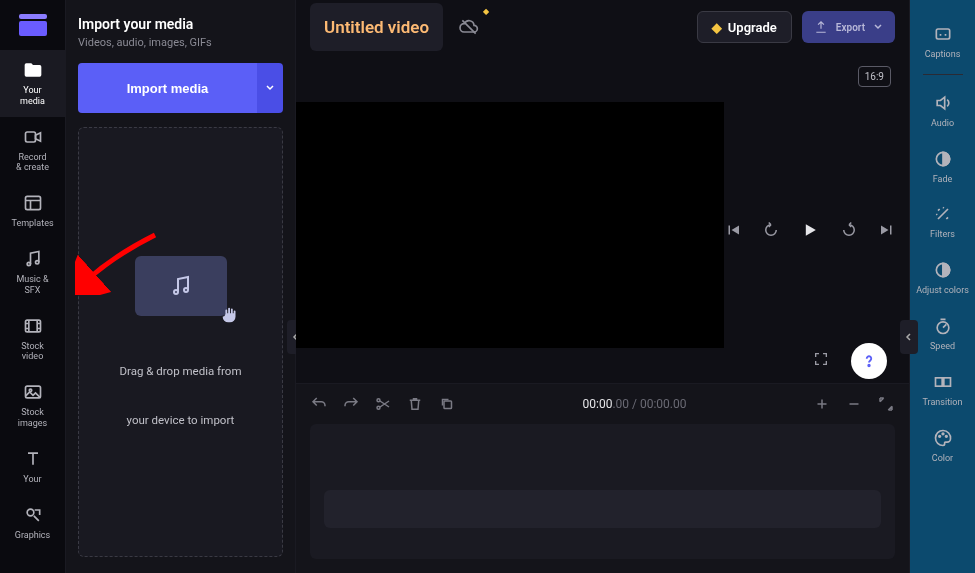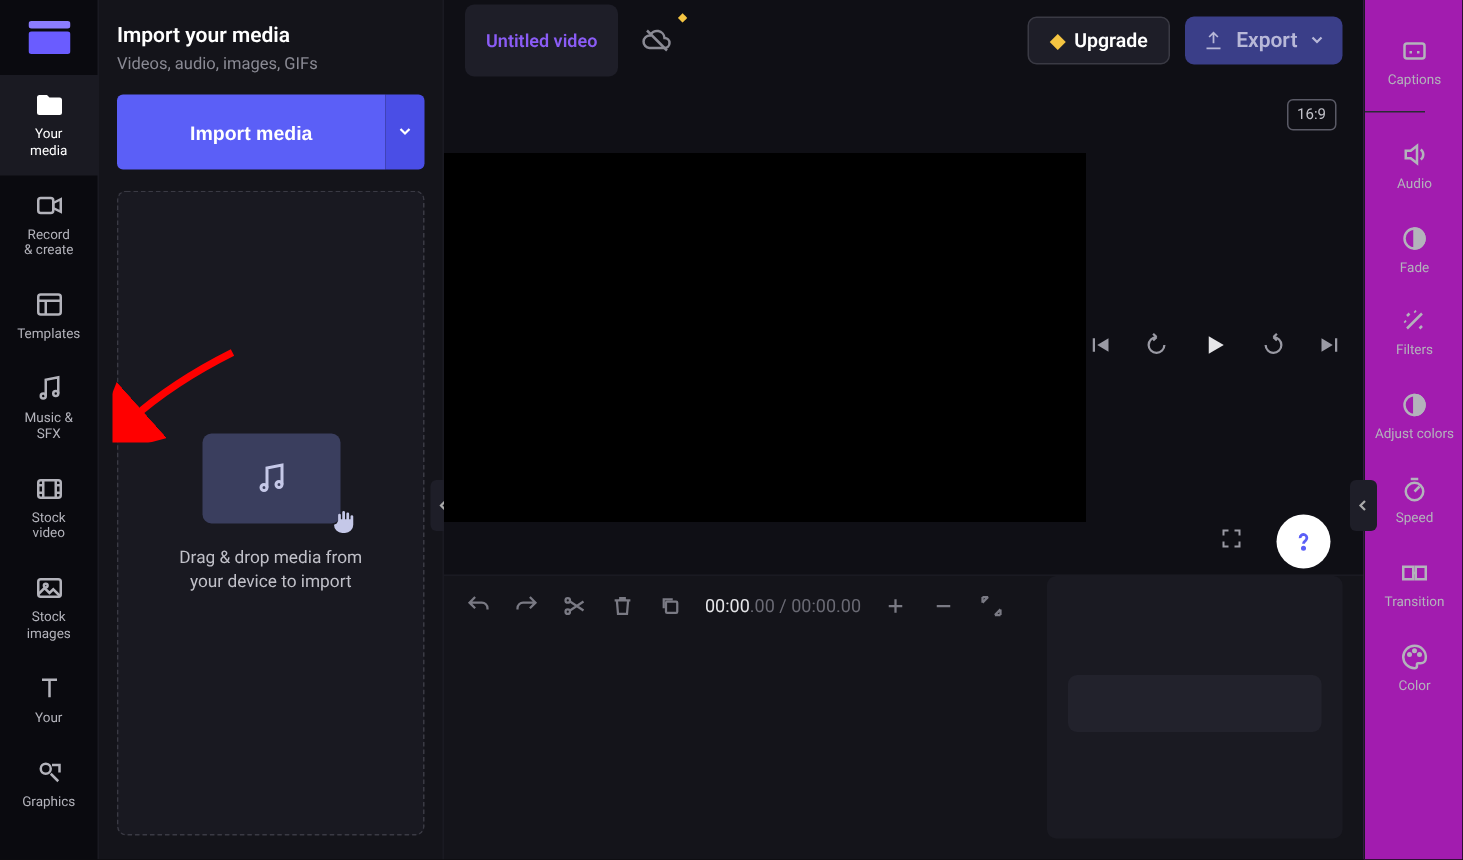--- a/index.html
+++ b/index.html
@@ -9,51 +9,51 @@
 .rail-item { width: 66px; display: flex; flex-direction: column; align-items: center; justify-content: center; padding: 10px 16px; cursor: pointer; color: #b3b3bb; }
 .rail-item.active { background: #1a1a22; color: #fff; }
 .rail-item svg { width: 20px; height: 20px; }
 .rail-label { font-size: 9px; margin-top: 5px; text-align: center; line-height: 1.2; }
 .media-panel { width: 230px; background: #14141a; border-right: 1px solid #1a1a22; display: flex; flex-direction: column; padding: 16px 12px; position: relative; }
 .panel-title { font-size: 14px; font-weight: 600; color: #fff; }
 .panel-sub { font-size: 11px; color: #8a8a94; margin-top: 4px; }
 .import-btn-wrap { display: flex; margin-top: 14px; }
 .import-btn { flex: 1; background: #5b5ff7; color: #fff; border: none; height: 50px; border-radius: 4px 0 0 4px; font-size: 13px; font-weight: 600; cursor: pointer; }
 .import-caret { width: 26px; background: #4a4ee6; border: none; border-radius: 0 4px 4px 0; cursor: pointer; display: flex; align-items: center; justify-content: center; }
-.dropzone { margin-top: 14px; flex: 1; border: 1px dashed #3a3a44; border-radius: 6px; display: flex; flex-direction: column; align-items: center; justify-content: center; background: rgba(40,40,50,0.3); }
+.dropzone { margin-top: 14px; flex: 1; border: 1px dashed #3a3a44; border-radius: 6px; display: flex; flex-direction: column; align-items: center; justify-content: center; background: rgba(40,40,50,0.3); gap: 33px; }
 .drop-tile { width: 92px; height: 60px; background: #3a3e5e; border-radius: 6px; display: flex; align-items: center; justify-content: center; position: relative; margin-bottom: 14px; }
 .drop-tile svg.music { width: 24px; height: 24px; }
 .drop-hand { position: absolute; bottom: -10px; right: -14px; }
 .drop-text { font-size: 11.5px; color: #c0c0c8; text-align: center; line-height: 1.4; }
 .collapse-handle { position: absolute; right: -10px; top: 320px; width: 18px; height: 34px; background: #1e1e28; border-radius: 4px; display: flex; align-items: center; justify-content: center; cursor: pointer; }
 .center { flex: 1; background: #0f0f15; display: flex; flex-direction: column; position: relative; }
 .topbar { height: 54px; display: flex; align-items: center; padding: 0 14px; gap: 10px; }
-.title-pill { background: #1e1e28; border-radius: 6px; height: 48px; padding: 0 14px; display: flex; align-items: center; font-size: 12px; font-weight: 600; color: #8b5cf6; }
+.title-pill { background: #1e1e28; border-radius: 6px; height: 48px; padding: 0 14px; display: flex; align-items: center; font-size: 17px; font-weight: 600; color: #fdba74; }
 .cloud-off { width: 32px; height: 32px; display: flex; align-items: center; justify-content: center; position: relative; }
 .diamond-badge { position: absolute; top: -4px; right: -4px; font-size: 8px; color: #f5c542; }
 .spacer { flex: 1; }
 .upgrade-btn { background: #1e1e28; border: 1px solid #3a3a44; border-radius: 6px; height: 32px; padding: 0 14px; display: flex; align-items: center; gap: 6px; cursor: pointer; font-size: 13px; font-weight: 600; color: #fff; }
-.export-btn { background: #3a3e88; border-radius: 6px; height: 32px; padding: 0 12px; display: flex; align-items: center; gap: 8px; cursor: pointer; font-size: 14px; font-weight: 600; color: #b8b8d8; }
+.export-btn { background: #3a3e88; border-radius: 6px; height: 32px; padding: 0 12px; display: flex; align-items: center; gap: 8px; cursor: pointer; font-size: 10px; font-weight: 600; color: #b8b8d8; }
 .preview-area { flex: 1; display: flex; flex-direction: row; align-items: center; position: relative; padding-top: 12px; }
 .ratio-badge { position: absolute; right: 18px; top: 12px; border: 1px solid #5a5a66; border-radius: 4px; font-size: 10px; padding: 4px 6px; color: #c0c0c8; cursor: pointer; }
 .video-canvas { width: 428px; height: 246px; background: #000; }
 .playback { margin-top: 14px; display: flex; align-items: center; gap: 20px; }
 .playback svg { width: 18px; height: 18px; color: #9a9aa4; cursor: pointer; }
 .playback .play svg { width: 20px; height: 20px; color: #e5e5e8; }
 .fullscreen-btn { position: absolute; right: 80px; bottom: 12px; cursor: pointer; }
 .help-fab { position: absolute; right: 22px; bottom: 4px; width: 36px; height: 36px; border-radius: 50%; background: #fff; display: flex; align-items: center; justify-content: center; cursor: pointer; }
-.timeline { height: 190px; background: #14141a; border-top: 1px solid #1a1a22; display: flex; flex-direction: row; }
+.timeline { height: 190px; background: #14141a; border-top: 1px solid #1a1a22; display: flex; flex-direction: column; }
 .timeline-toolbar { height: 40px; display: flex; align-items: center; padding: 0 14px; gap: 14px; }
 .tl-tool { width: 18px; height: 18px; color: #7a7a84; cursor: pointer; display: flex; align-items: center; justify-content: center; }
 .tl-time { margin-left: auto; margin-right: auto; font-size: 12px; color: #e5e5e8; font-variant-numeric: tabular-nums; }
 .tl-time .dim { color: #6a6a74; }
 .tl-right-tools { display: flex; gap: 14px; }
 .timeline-track { flex: 1; margin: 0 14px 14px; background: #1a1a22; border-radius: 6px; position: relative; }
 .timeline-track::before { content: ''; position: absolute; top: 66px; left: 14px; right: 14px; height: 38px; background: #22222c; border-radius: 6px; }
-.right-rail { width: 66px; background: #a21caf; border-left: 1px solid #1a1a22; display: flex; flex-direction: column; align-items: flex-start; padding-top: 14px; position: relative; }
+.right-rail { width: 66px; background: #0c4a6e; border-left: 1px solid #1a1a22; display: flex; flex-direction: column; align-items: center; padding-top: 14px; position: relative; }
 .right-item { width: 66px; display: flex; flex-direction: column; align-items: center; padding: 10px 0; cursor: pointer; color: #b3b3bb; }
 .right-item svg { width: 20px; height: 20px; }
 .right-divider { width: 40px; height: 1px; background: #2a2a34; margin: 4px 0 8px; }
 .right-collapse { position: absolute; left: -10px; top: 320px; width: 18px; height: 34px; background: #1e1e28; border-radius: 4px; display: flex; align-items: center; justify-content: center; cursor: pointer; }
 .arrow-annotation { position: absolute; left: 75px; top: 225px; z-index: 100; pointer-events: none; }
 </style>
 </head>
 <body>
 
 <div class="left-rail">

